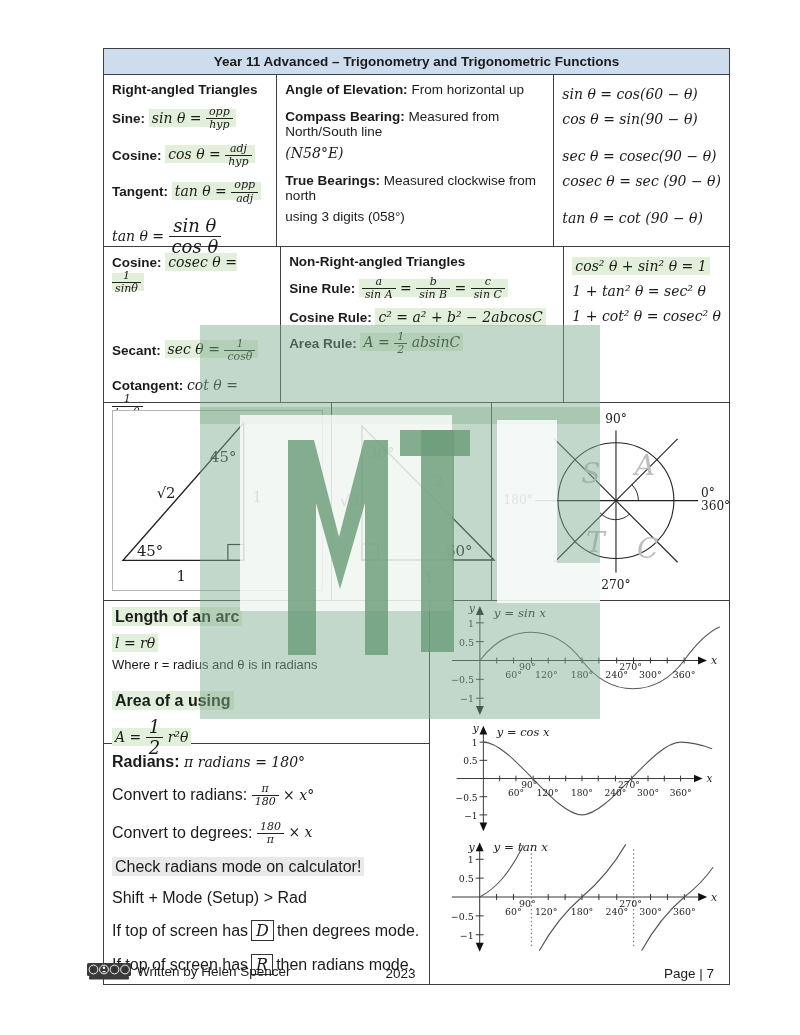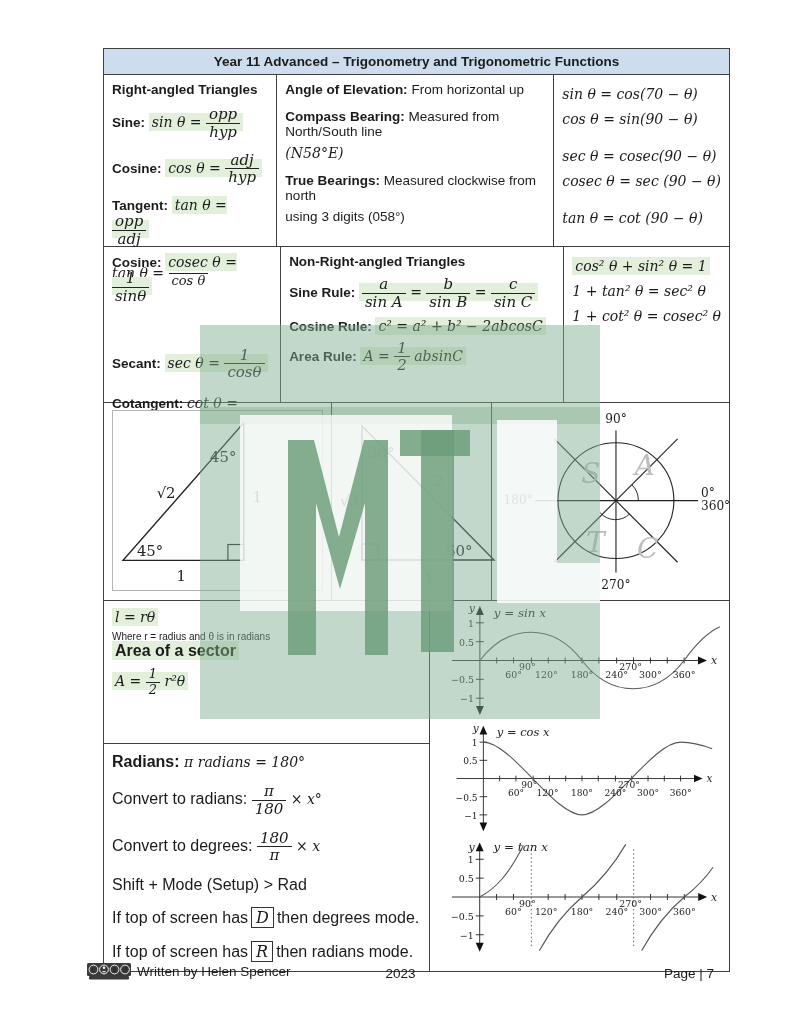--- a/index.html
+++ b/index.html
@@ -17,22 +17,22 @@
   .w1 { width:183px; } .w2 { width:293px; } .w3 { flex:1; }
   .t1 { width:233px; } .t2 { width:160px; } .t3 { flex:1; }
   .lbl { font-weight:bold; }
   .m { font-family:"DejaVu Serif", serif; font-style:italic; font-size:14px; }
   .hl { background:#e2efda; padding:1px 3px; }
   .hlg { background:#e9e9e9; padding:1px 3px; }
   .fr { display:inline-flex; flex-direction:column; text-align:center;
         vertical-align:middle; line-height:1.12; }
   .fr .n { border-bottom:1px solid #222; padding:0 3px; display:block; }
   .fr .d { padding:0 3px; display:block; }
-  .fr-s { font-size:15px; }
-  .fr-m { font-size:13px; }
+  .fr-s { font-size:11px; }
+  .fr-m { font-size:18px; }
   .p { margin-bottom:9px; }
   .p2 { margin-bottom:12px; }
   .idline { line-height:25px; white-space:nowrap; }
   .gap { height:12px; }
   .keybox { display:inline-block; border:1px solid #333; padding:0 4px;
             font-family:"DejaVu Serif", serif; font-style:italic; margin:0 3px; }
   .graphbox { padding:2px 0 0 4px; }
   .col4a { height:143px; border-bottom:1px solid #3f3f3f; padding:7px 8px; }
   .col4b { padding:9px 8px; }
   .w4l { width:328px; border-right:1px solid #3f3f3f; }
@@ -119,21 +119,21 @@
         </div>
         <div class="p2 m">(N58°E)</div>
         <div style="margin-bottom:6px;">
           <span class="lbl">True Bearings:</span>
           <span>Measured clockwise from north</span>
         </div>
         <div>using 3 digits (058°)</div>
       </div>
 
       <div class="cell w3 lastc">
-        <div class="idline m">sin θ = cos(70 − θ)</div>
+        <div class="idline m">sin θ = cos(60 − θ)</div>
         <div class="idline m">cos θ = sin(90 − θ)</div>
         <div class="gap"></div>
         <div class="idline m">sec θ = cosec(90 − θ)</div>
         <div class="idline m">cosec θ = sec (90 − θ)</div>
         <div class="gap"></div>
         <div class="idline m">tan θ = cot (90 − θ)</div>
       </div>
     </div>
 
     <div class="trow r2">
@@ -258,23 +258,24 @@
           <text class="circlab" x="27" y="101" text-anchor="end">180°</text>
           <text class="circlab" x="207" y="93" text-anchor="start">0°</text>
           <text class="circlab" x="207" y="107" text-anchor="start">360°</text>
         </svg>
       </div>
     </div>
 
     <div class="trow last">
       <div class="w4l">
         <div class="col4a">
+          <div style="margin-bottom:8px;"><span class="lbl hl">Length of an arc</span></div>
           <div style="margin-bottom:5px;"><span class="m hl">l = rθ</span></div>
-          <div style="margin-bottom:0; font-size:10px;">Where r = radius and θ is in radians</div>
-          <div style="margin-bottom:7px;"><span class="lbl hl">Area of a sector</span></div>
+          <div style="margin-bottom:20px; font-size:13px;">Where r = radius and θ is in radians</div>
+          <div style="margin-bottom:7px;"><span class="lbl hl">Area of a using</span></div>
           <div>
             <span class="m hl">
               <span>A =</span>
               <span class="fr fr-m">
                   <span class="n">1</span>
                   <span class="d">2</span>
                 </span>
               <span>r²θ</span>
             </span>
           </div>
@@ -297,20 +298,21 @@
           <div style="margin-bottom:12px;">
             <span>Convert to degrees:</span>
             <span class="m">
               <span class="fr fr-s">
                   <span class="n">180</span>
                   <span class="d">π</span>
                 </span>
               <span>× x</span>
             </span>
           </div>
+          <div style="margin-bottom:13px;"><span class="hlg">Check radians mode on calculator!</span></div>
           <div style="margin-bottom:13px;">Shift + Mode (Setup) &gt; Rad</div>
           <div style="margin-bottom:13px;">
             <span>If top of screen has</span><span class="keybox">D</span><span>then degrees mode.</span>
           </div>
           <div>
             <span>If top of screen has</span><span class="keybox">R</span><span>then radians mode.</span>
           </div>
         </div>
       </div>
 

